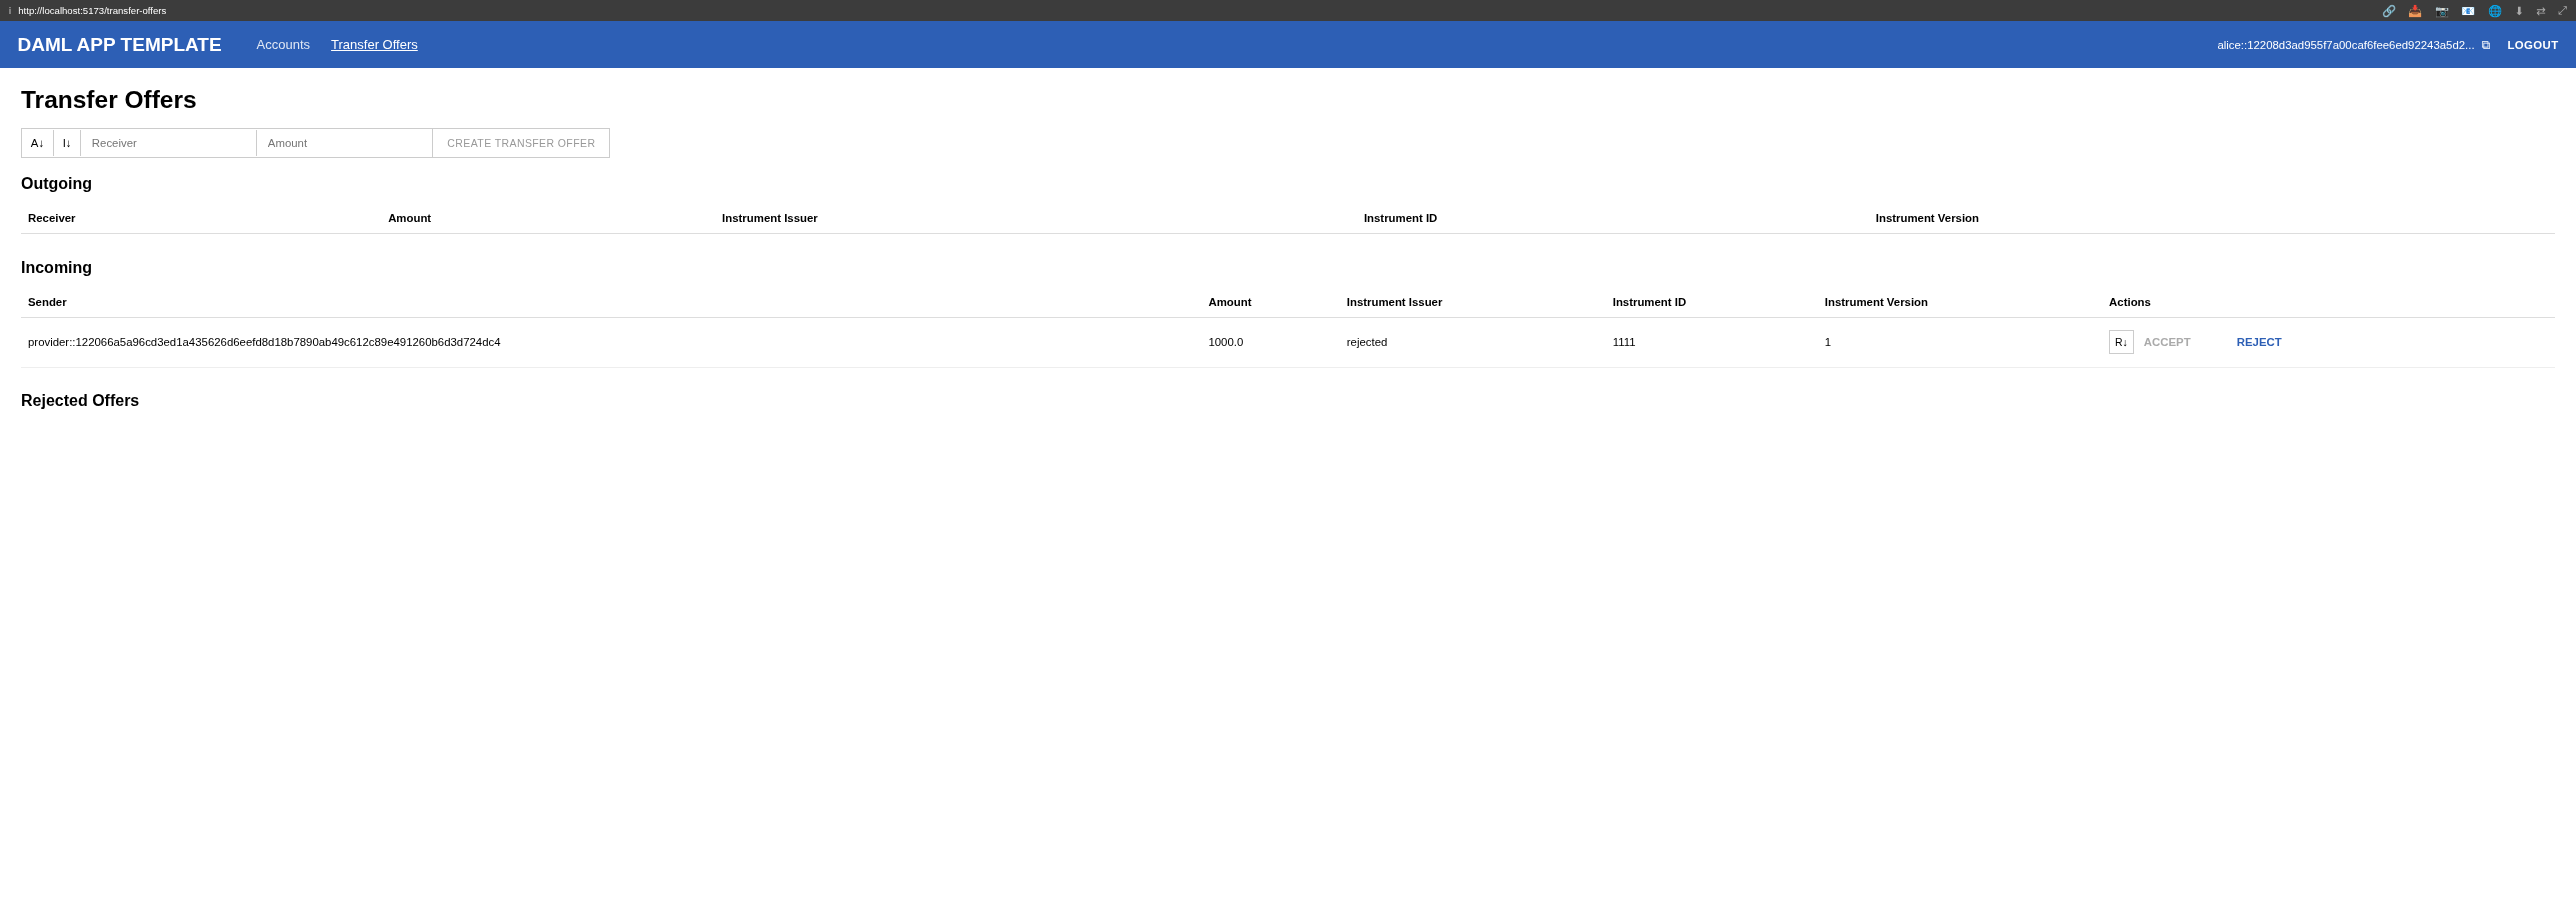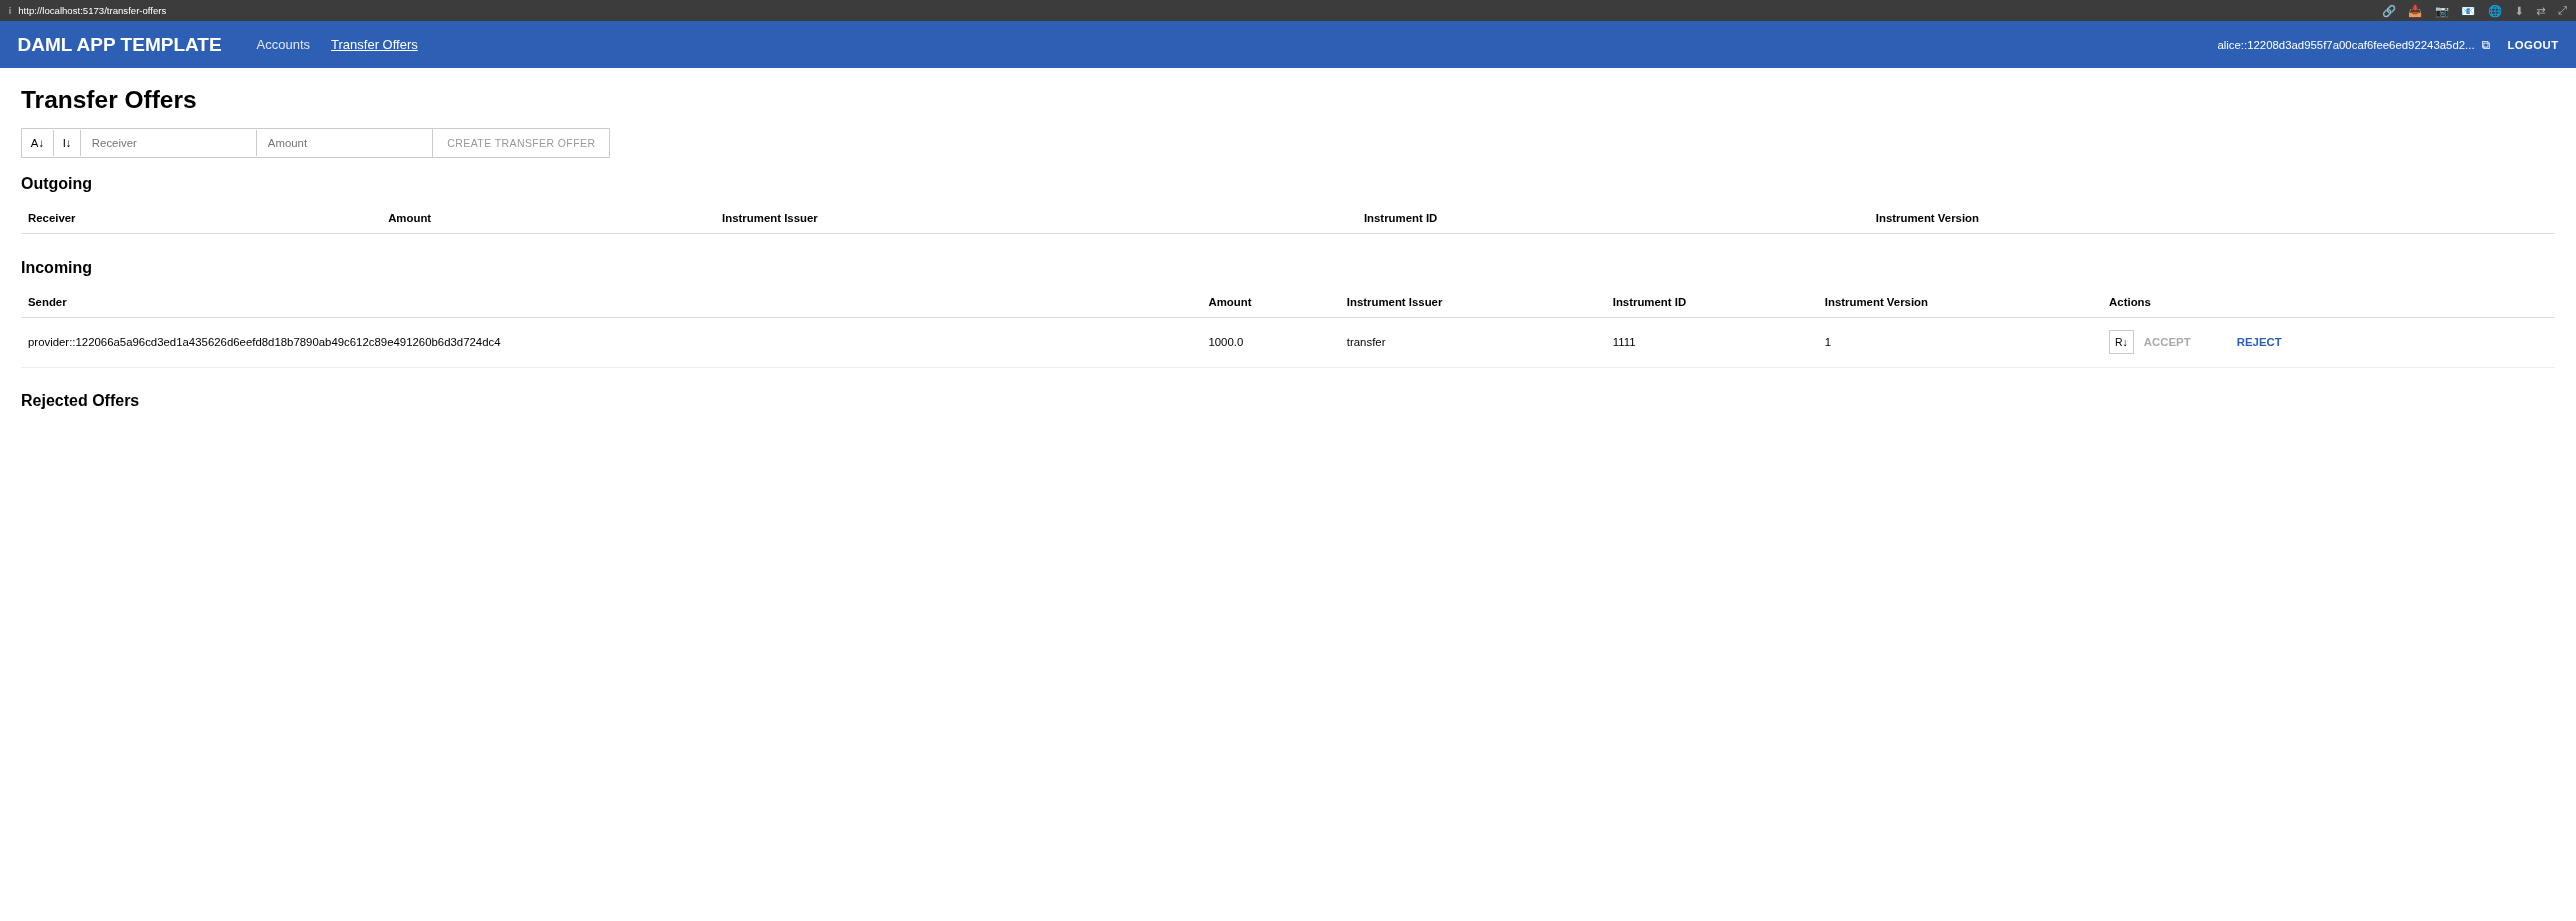--- a/index.html
+++ b/index.html
@@ -253,21 +253,21 @@
         <th>Instrument Issuer</th>
         <th>Instrument ID</th>
         <th>Instrument Version</th>
         <th>Actions</th>
       </tr>
     </thead>
     <tbody id="incoming-tbody">
     <tr>
     <td>provider::122066a5a96cd3ed1a435626d6eefd8d18b7890ab49c612c89e491260b6d3d724dc4</td>
     <td>1000.0</td>
-    <td>transfer</td>
+    <td>rejected</td>
     <td>1111</td>
     <td>1</td>
     <td>
       <button class="reject-icon-btn">R↓</button>
       <button class="accept-btn">ACCEPT</button>
       <button class="reject-btn">REJECT</button>
     </td>
   </tr>
       </tbody>
   </table>

